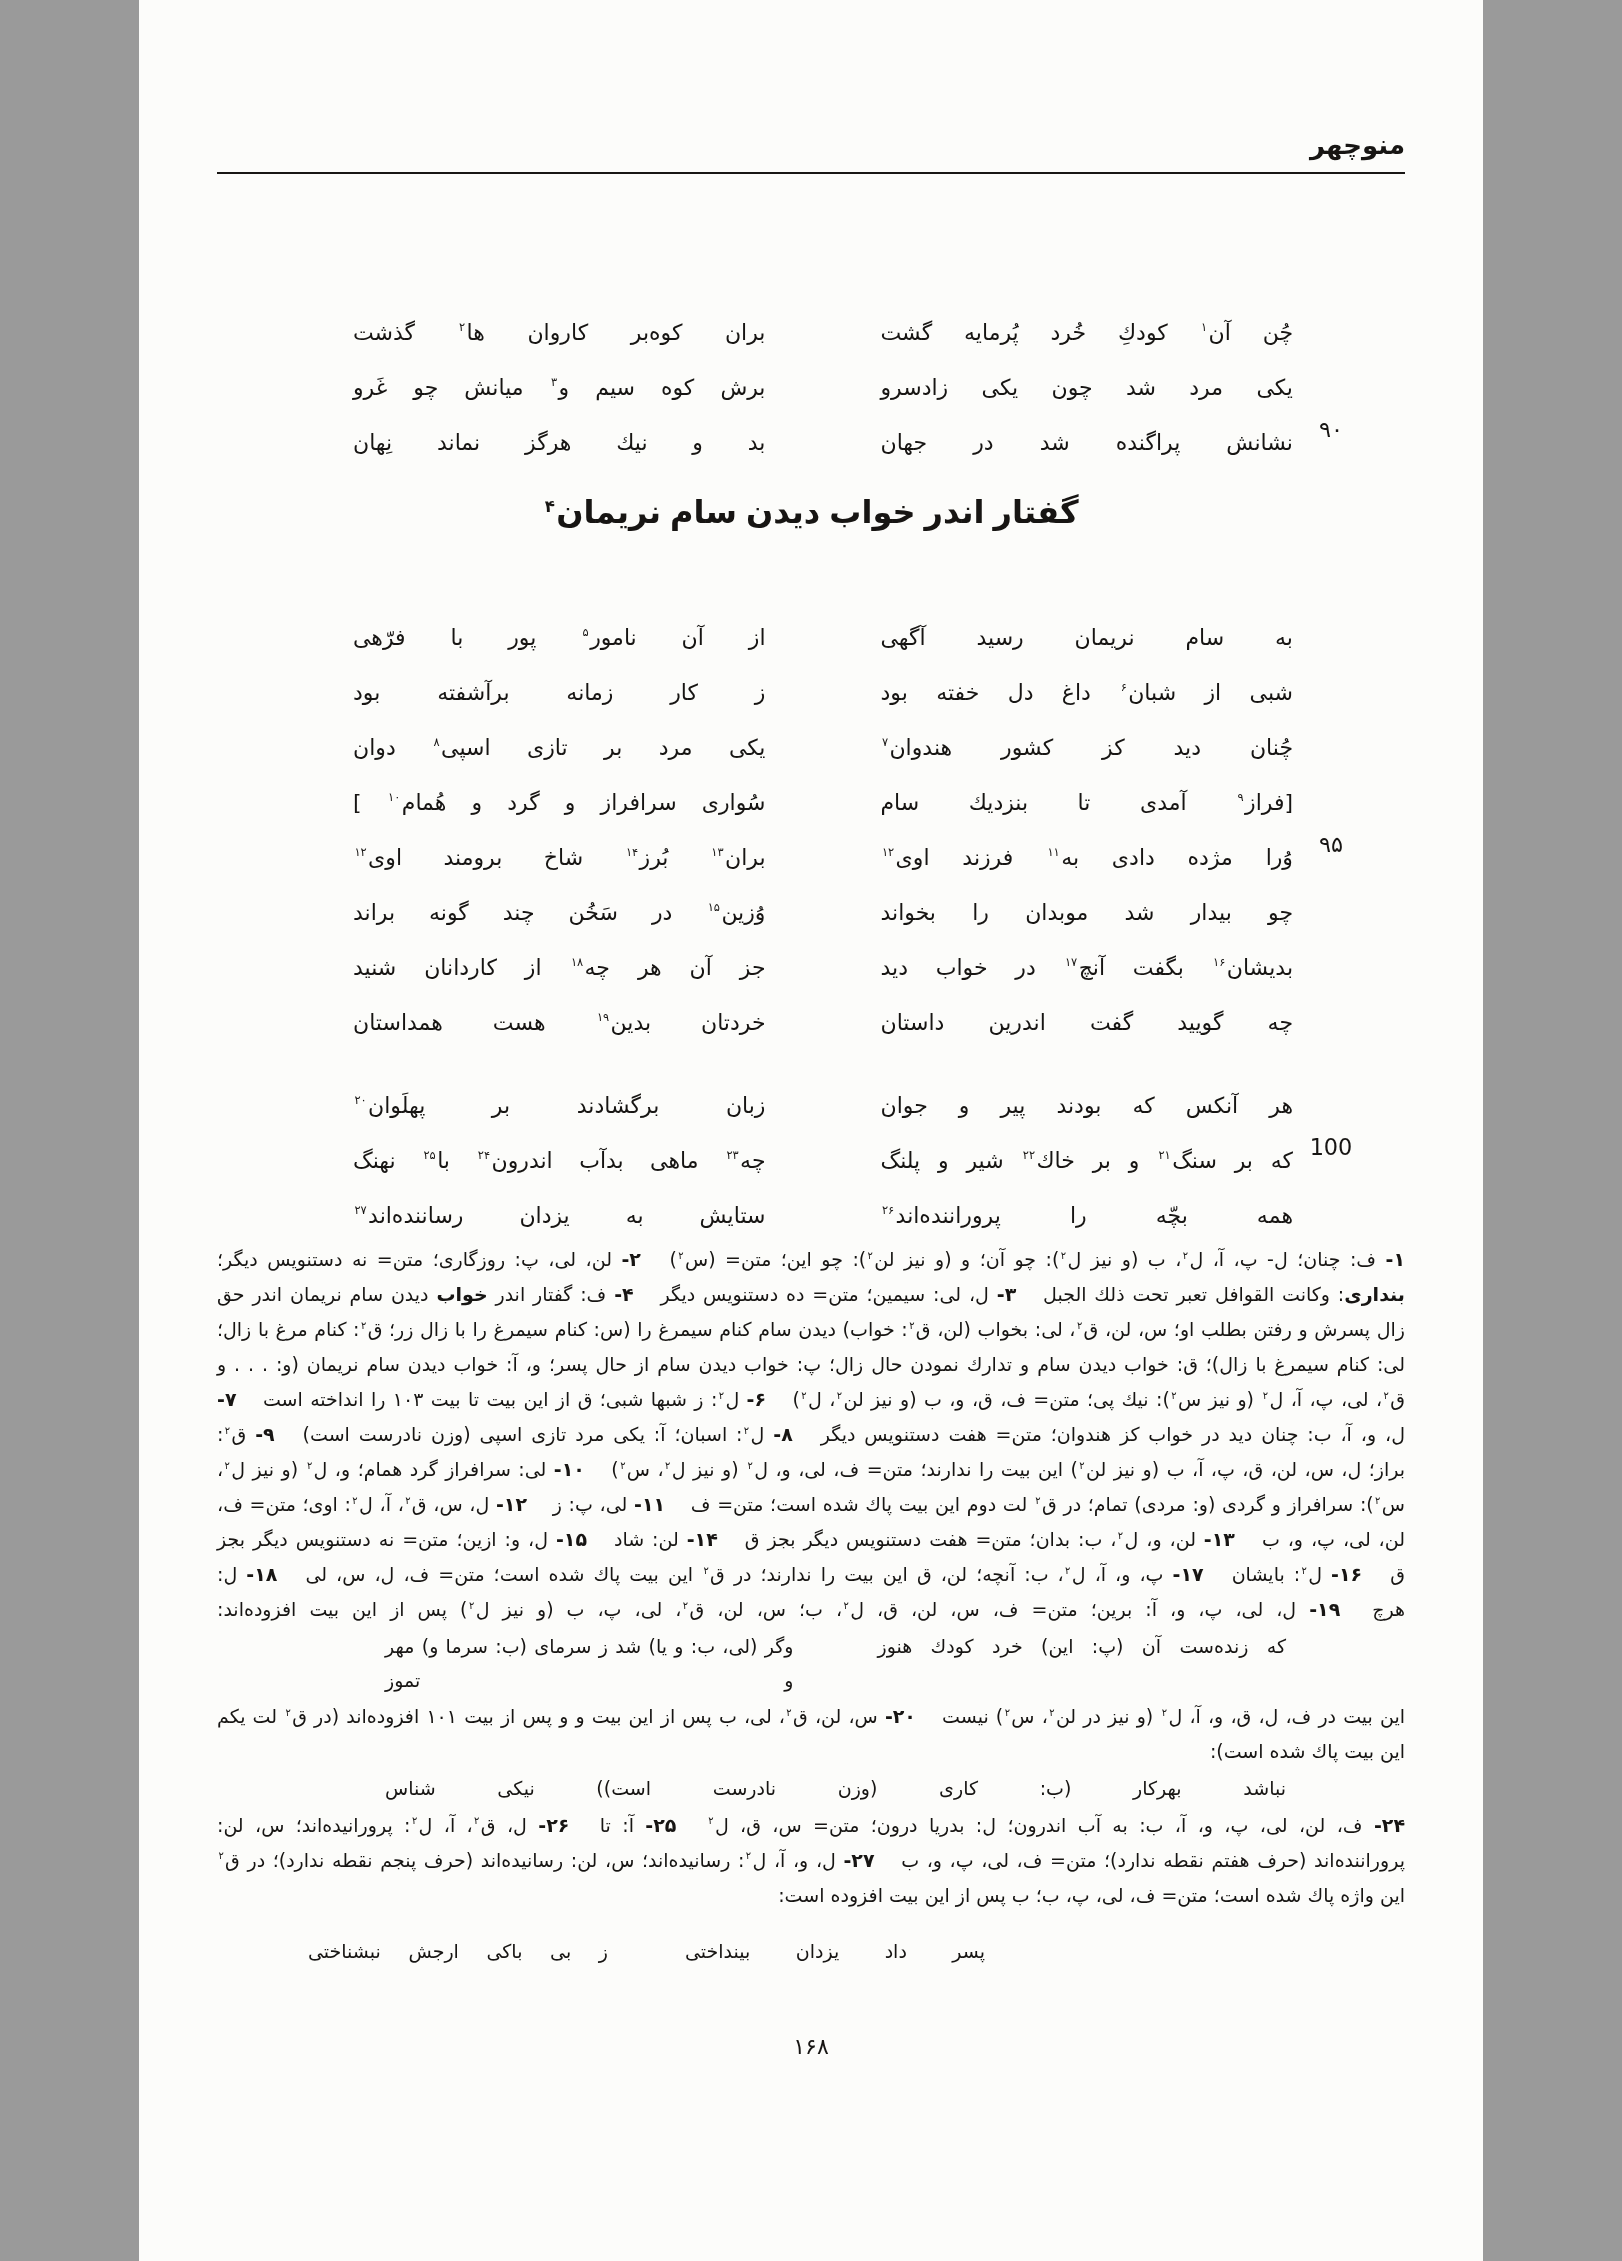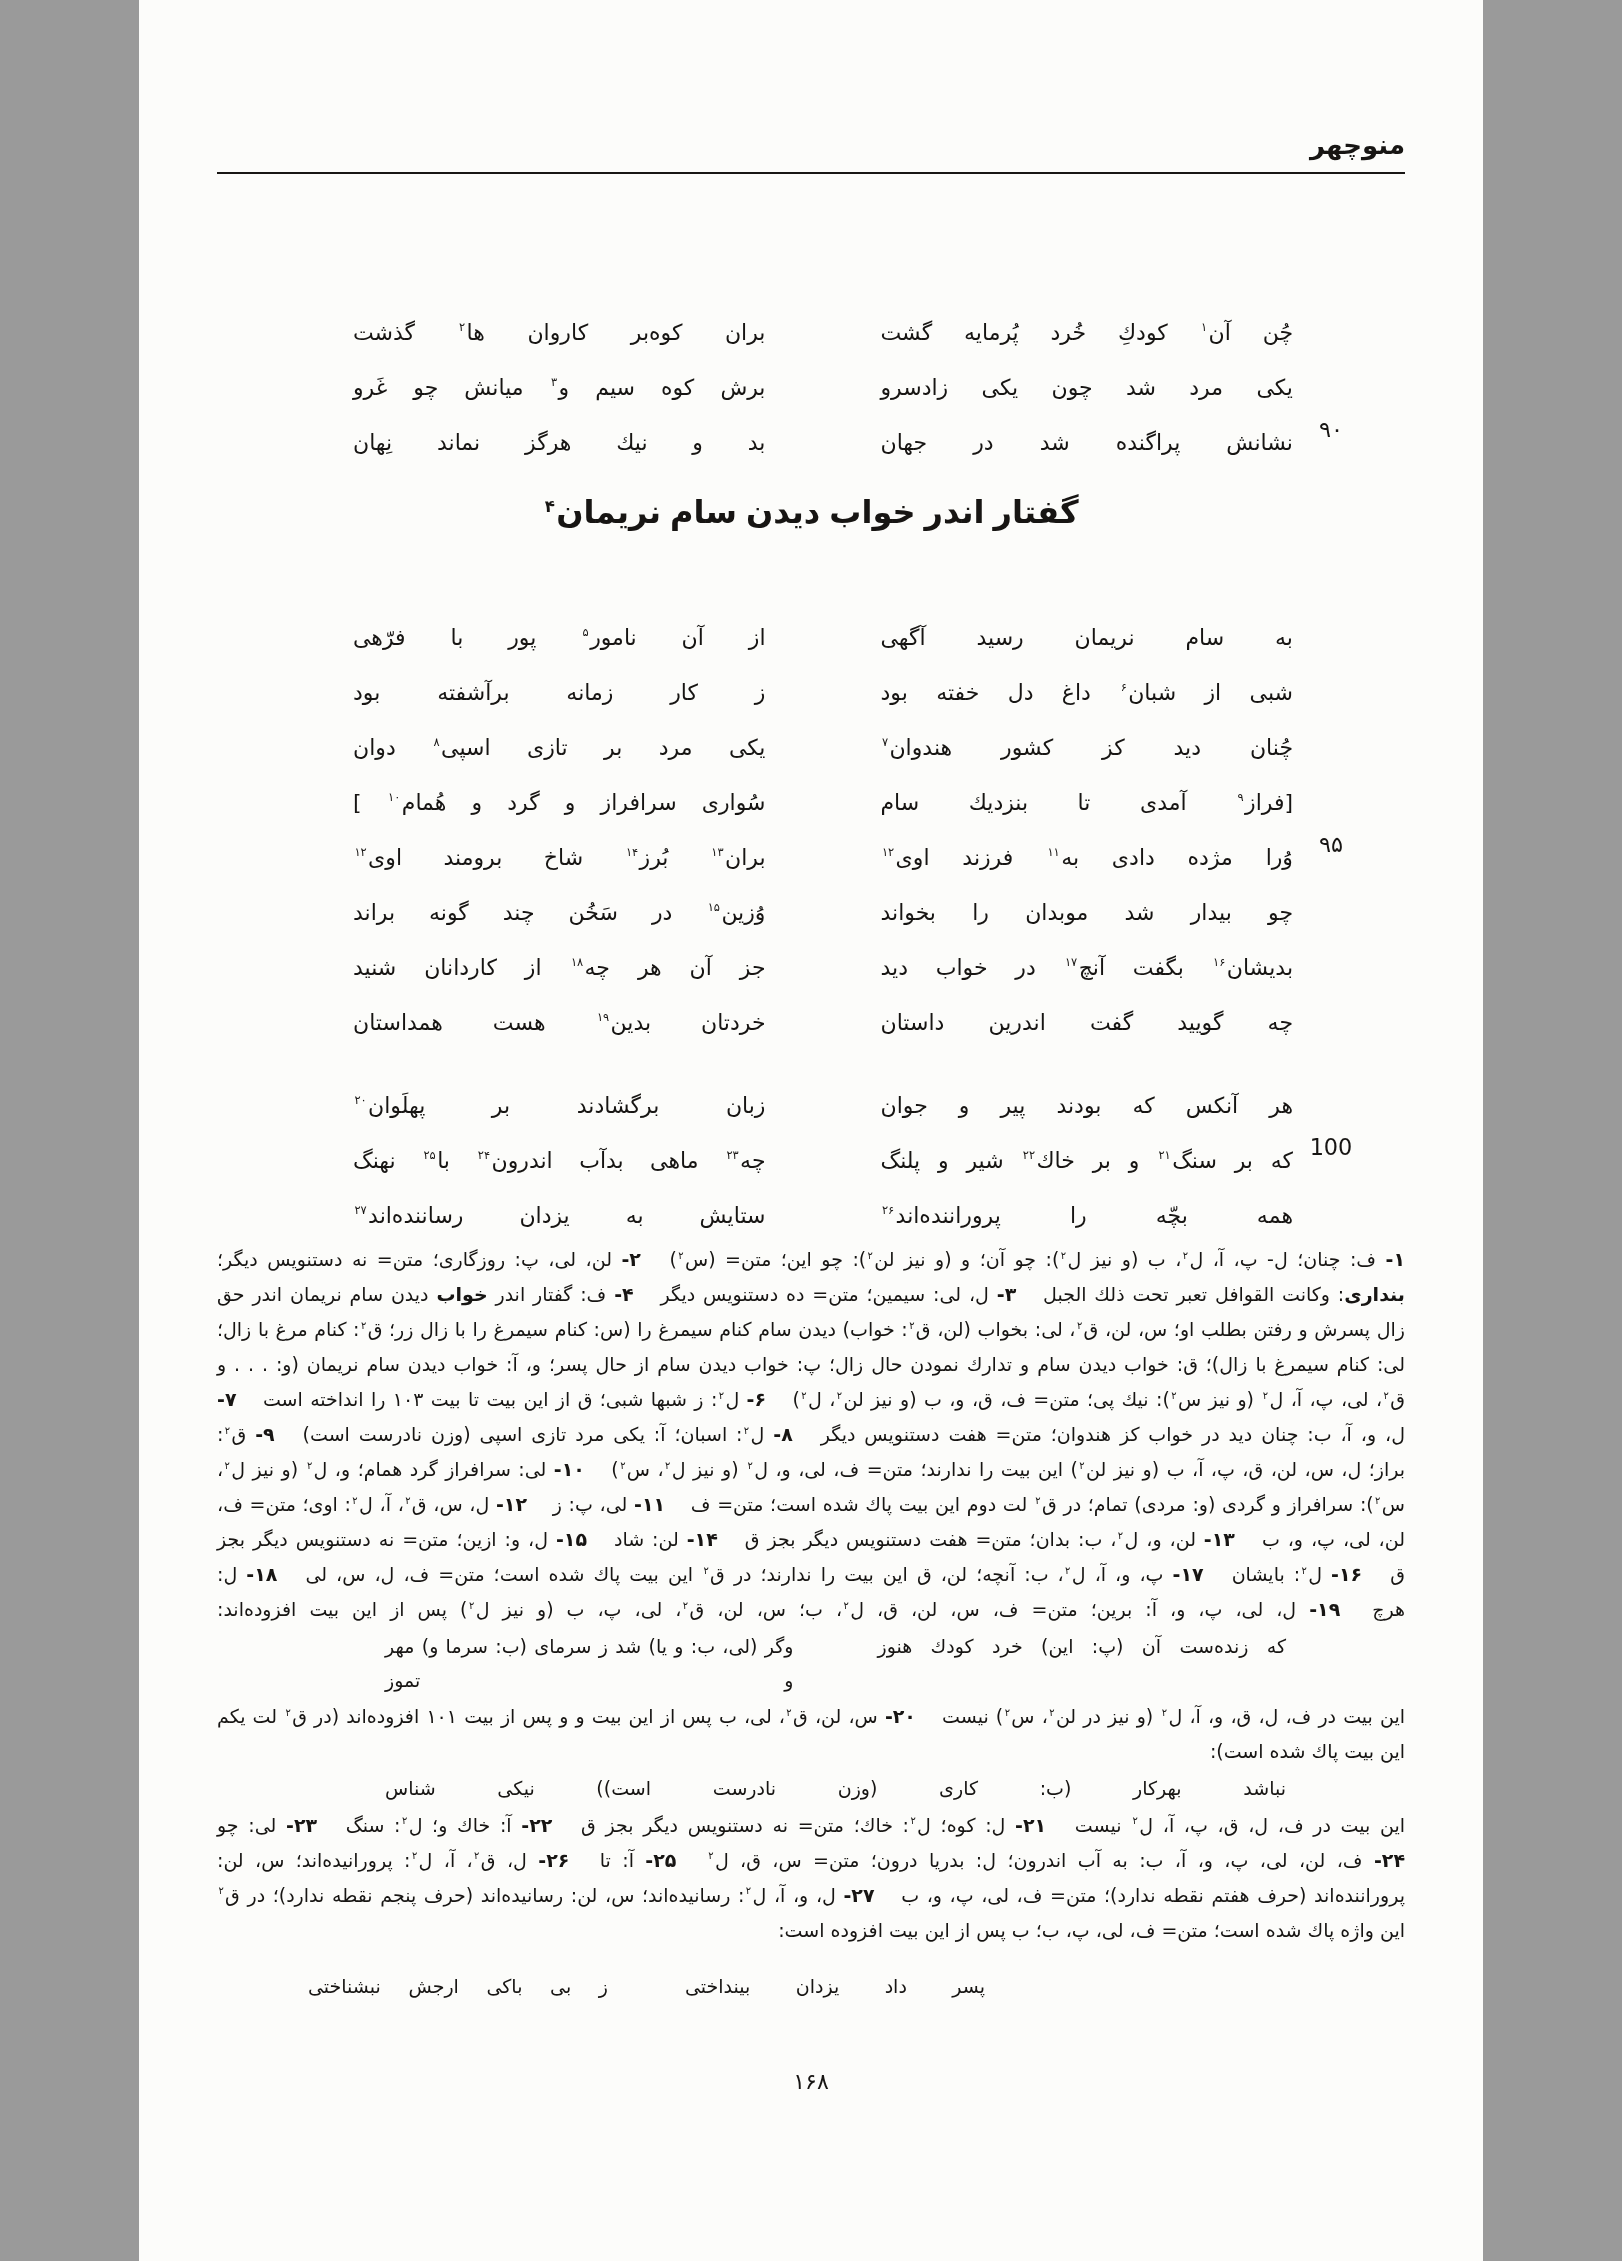--- a/index.html
+++ b/index.html
@@ -173,21 +173,20 @@
         <div class="fn-line">هرچ  <b>۱۹-</b> ل، لی، پ، و، آ: برین؛ متن= ف، س، لن، ق، ل<sup>۲</sup>، ب؛ س، لن، ق<sup>۲</sup>، لی، پ، ب (و نیز ل<sup>۲</sup>) پس از این بیت افزوده‌اند:</div>
         <div class="fn-verse">
           <div class="fhemi">كه زنده‌ست آن (پ: این) خرد كودك هنوز</div>
           <div class="fhemi">وگر (لی، ب: و یا) شد ز سرمای (ب: سرما و) مهر و تموز</div>
         </div>
         <div class="fn-line">این بیت در ف، ل، ق، و، آ، ل<sup>۲</sup> (و نیز در لن<sup>۲</sup>، س<sup>۲</sup>) نیست  <b>۲۰-</b> س، لن، ق<sup>۲</sup>، لی، ب پس از این بیت و و پس از بیت ۱۰۱ افزوده‌اند (در ق<sup>۲</sup> لت یكم</div>
         <div class="fn-line no-fill">این بیت پاك شده است):</div>
         <div class="fn-verse">
           <div class="fhemi">نباشد بهركار (ب: كاری (وزن نادرست است)) نیكی شناس</div>
         </div>
-        <div class="fn-line">این بیت در ف، ل، ق، پ، آ، ل<sup>۲</sup> نیست  <b>۲۱-</b> ل: كوه؛ ل<sup>۲</sup>: خاك؛ متن= نه دستنویس دیگر بجز ق  <b>۲۲-</b> آ: خاك و؛ ل<sup>۲</sup>: سنگ  <b>۲۳-</b> لی: چو</div>
         <div class="fn-line"><b>۲۴-</b> ف، لن، لی، پ، و، آ، ب: به آب اندرون؛ ل: بدریا درون؛ متن= س، ق، ل<sup>۲</sup>  <b>۲۵-</b> آ: تا  <b>۲۶-</b> ل، ق<sup>۲</sup>، آ، ل<sup>۲</sup>: پرورانیده‌اند؛ س، لن:</div>
         <div class="fn-line">پروراننده‌اند (حرف هفتم نقطه ندارد)؛ متن= ف، لی، پ، و، ب  <b>۲۷-</b> ل، و، آ، ل<sup>۲</sup>: رسانیده‌اند؛ س، لن: رسانیده‌اند (حرف پنجم نقطه ندارد)؛ در ق<sup>۲</sup></div>
         <div class="fn-line no-fill">این واژه پاك شده است؛ متن= ف، لی، پ، ب؛ ب پس از این بیت افزوده است:</div>
         <div class="fn-verse closing">
           <div class="fhemi">پسر داد یزدان بینداختی</div>
           <div class="fhemi">ز بی باكی ارجش نبشناختی</div>
         </div>
       </section>
 
     <div class="page-number">۱۶۸</div>

